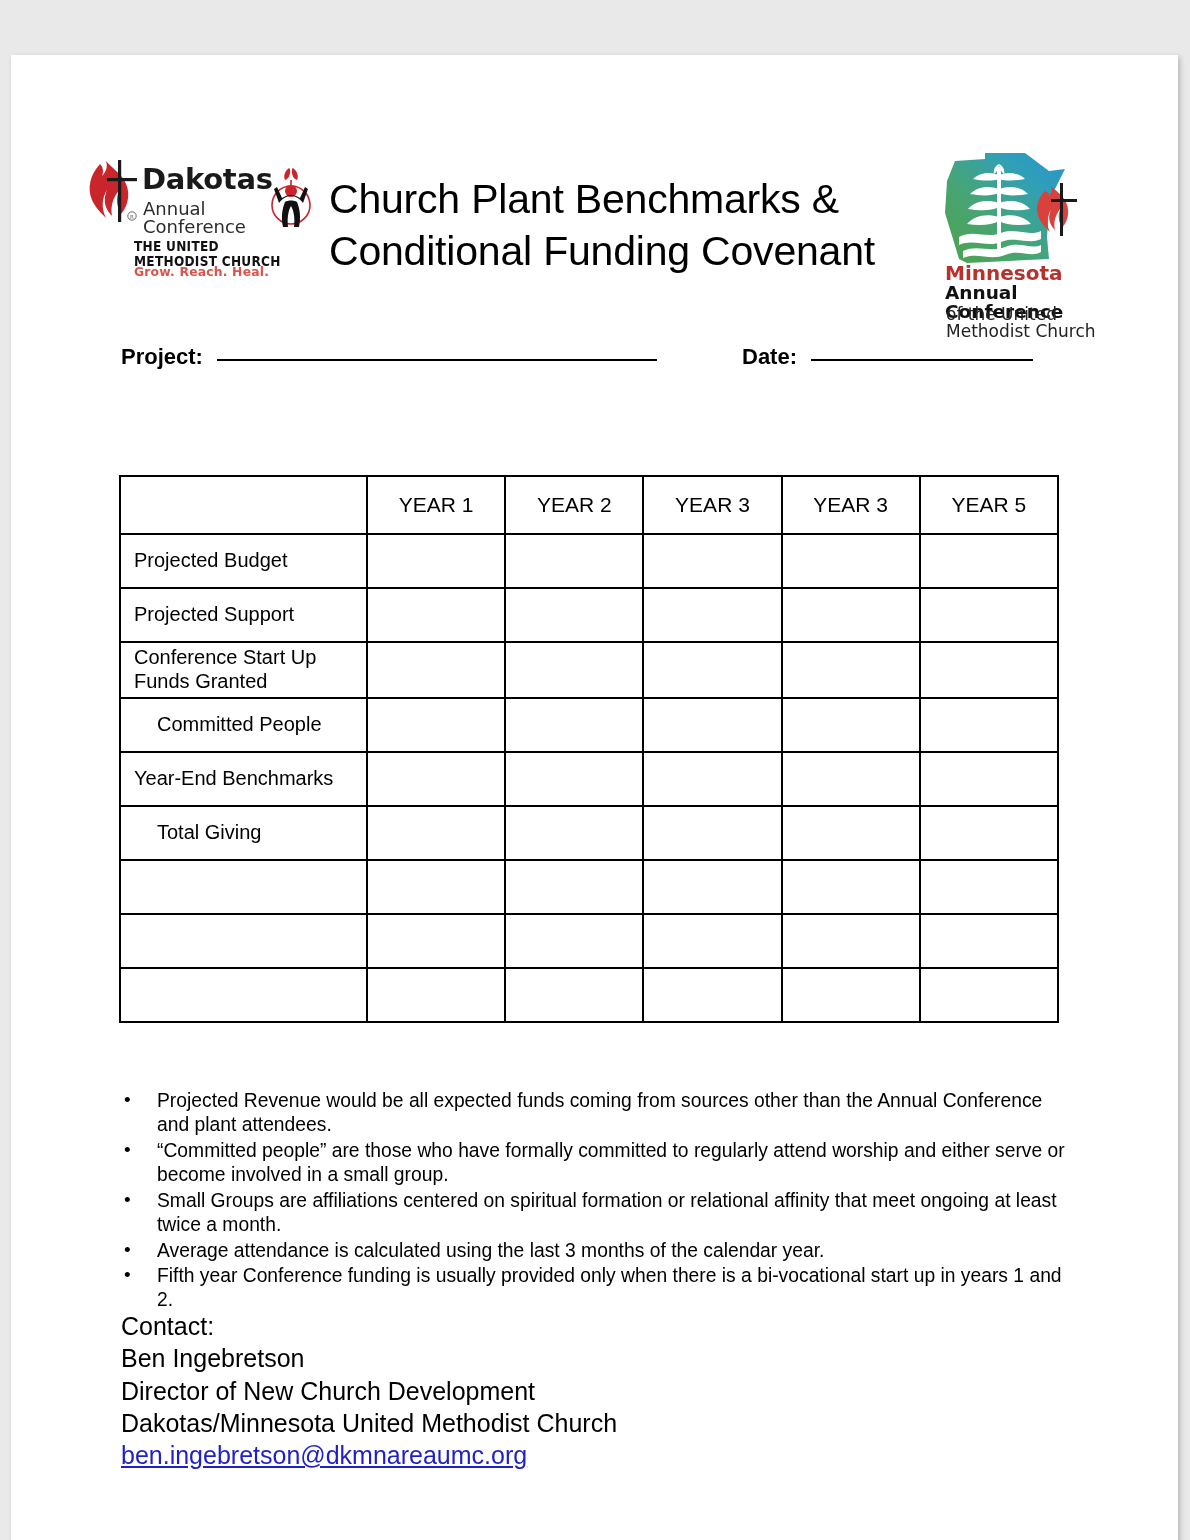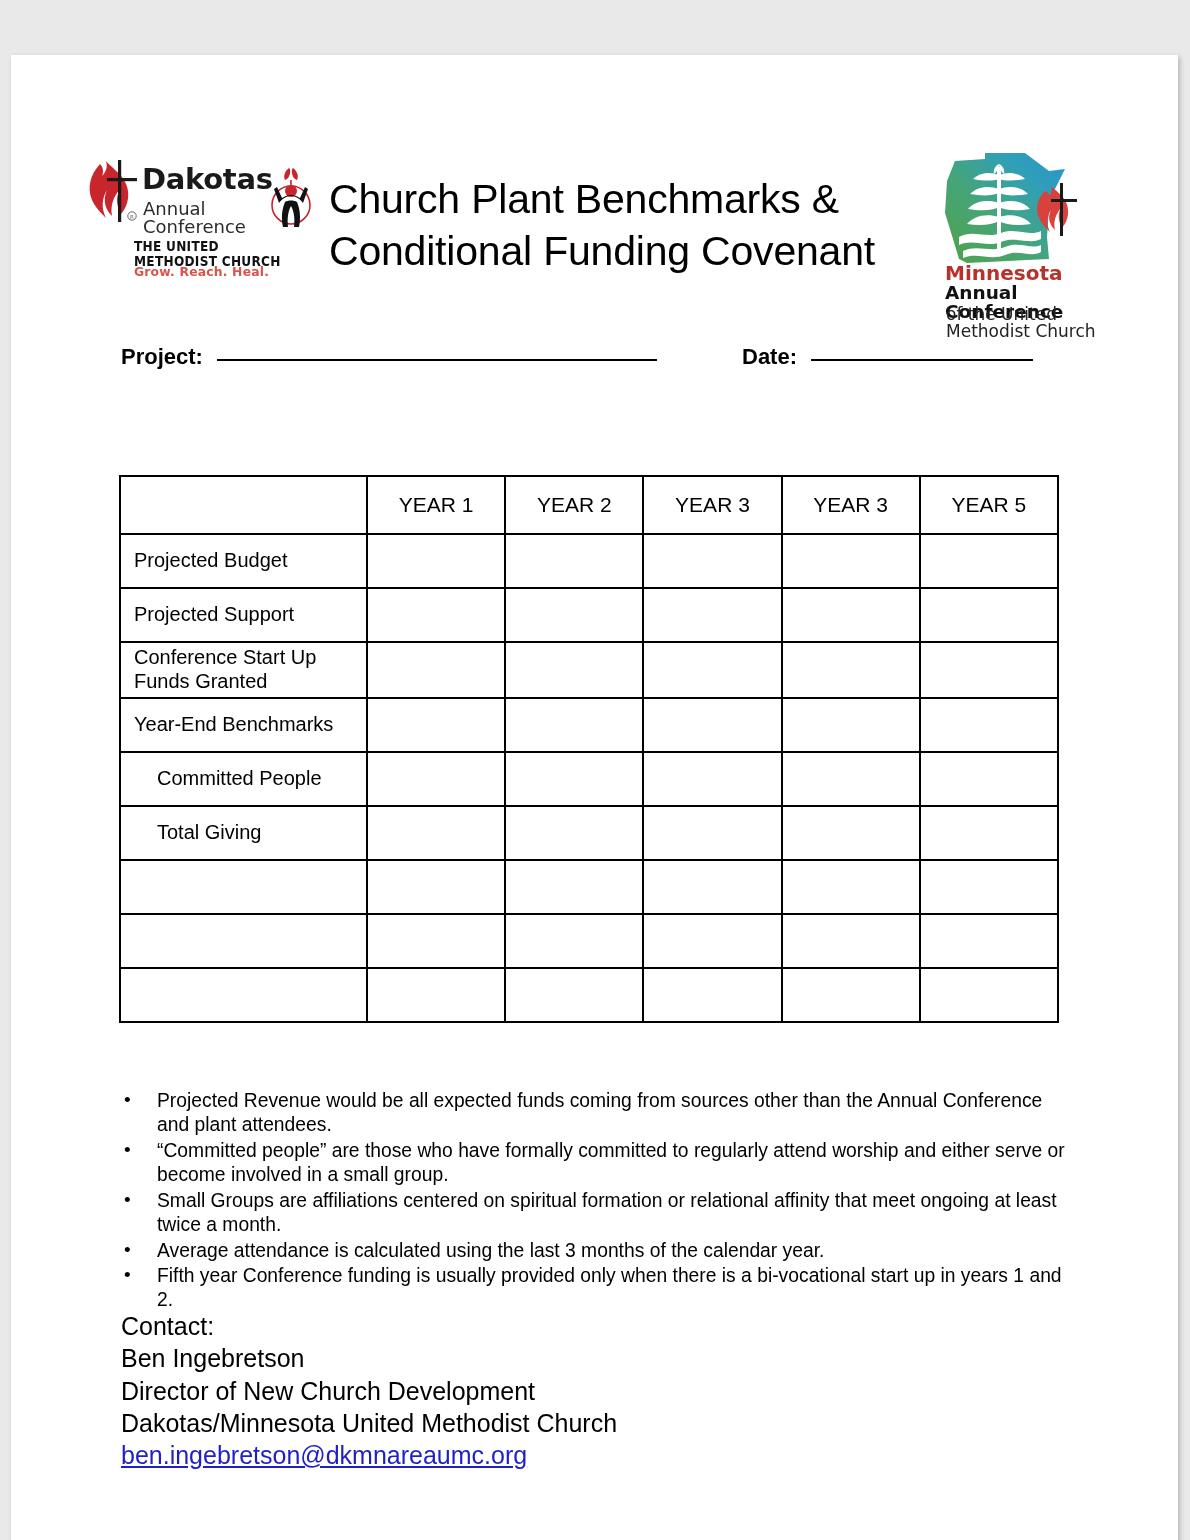--- a/index.html
+++ b/index.html
@@ -312,29 +312,29 @@
             <div>Conference Start Up</div>
             <div>Funds Granted</div>
           </td>
           <td></td>
           <td></td>
           <td></td>
           <td></td>
           <td></td>
         </tr>
         <tr class="data-row">
+          <td class="lbl indent">Committed People</td>
+          <td></td>
+          <td></td>
+          <td></td>
+          <td></td>
+          <td></td>
+        </tr>
+        <tr class="data-row">
           <td class="lbl">Year-End Benchmarks</td>
-          <td></td>
-          <td></td>
-          <td></td>
-          <td></td>
-          <td></td>
-        </tr>
-        <tr class="data-row">
-          <td class="lbl indent">Committed People</td>
           <td></td>
           <td></td>
           <td></td>
           <td></td>
           <td></td>
         </tr>
         <tr class="data-row">
           <td class="lbl indent">Total Giving</td>
           <td></td>
           <td></td>

